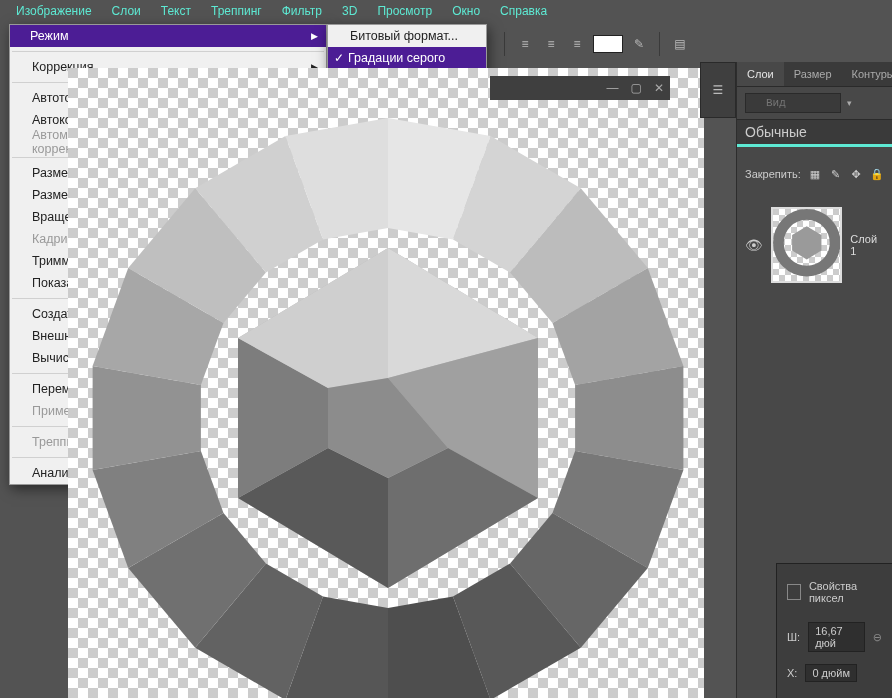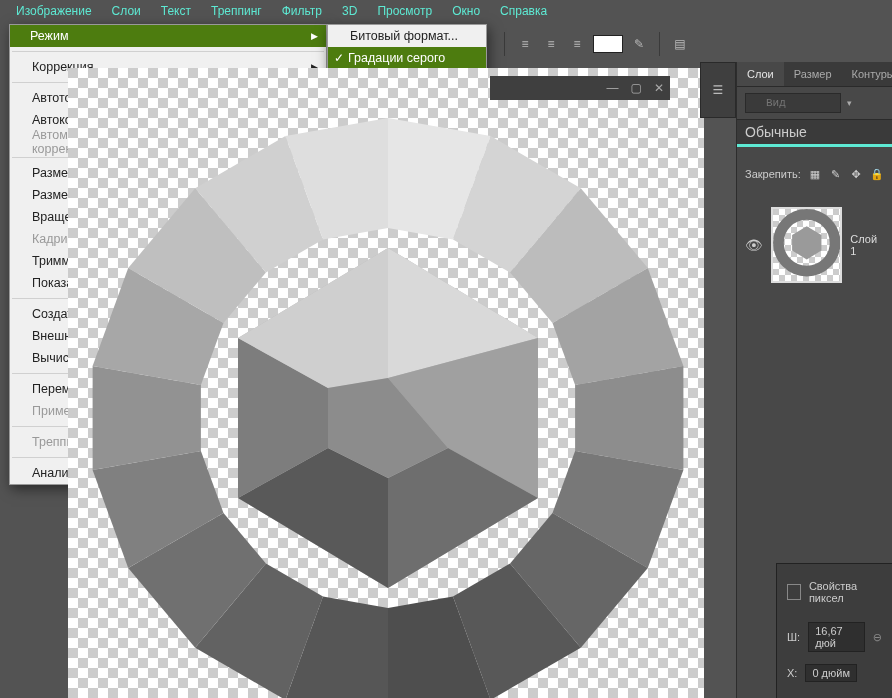--- a/index.html
+++ b/index.html
@@ -11,21 +11,21 @@
 
   
   .toolbar { position: absolute; left: 500px; top: 28px; height: 32px; display: flex; align-items: center; gap: 6px; }
   .toolbar .swatch { width: 30px; height: 18px; background: #fff; border: 1px solid #222; }
   .toolbar .tbtn { width: 20px; height: 20px; display:flex; align-items:center; justify-content:center; color:#bbb; }
   .tool-sep { width:1px; height:24px; background:#3a3a3a; margin:0 4px; }
 
   
   .menu { position: absolute; background: #f0f0f0; color: #222; border: 1px solid #999; box-shadow: 2px 4px 12px rgba(0,0,0,.5); }
   .menu .row { display:flex; justify-content:space-between; align-items:center; padding: 4px 24px 4px 22px; height: 22px; position:relative; font-size: 12.5px; }
-  .menu .row.hl { background: #4d7c0f; color: #fff; padding-left: 20px; }
+  .menu .row.hl { background: #4c1d95; color: #fff; padding-left: 20px; }
   .menu .row.disabled { color: #999; }
   .menu .row .sc { color:#555; font-size:12px; }
   .menu .row.disabled .sc { color:#bbb; }
   .menu .sep { height:1px; background:#d0d0d0; margin: 4px 2px; }
   .menu .arrow::after { content:"▶"; font-size:9px; position:absolute; right:8px; color:inherit; }
   .menu .check::before { content:"✓"; position:absolute; left:6px; font-size:12px; }
 
   #image-menu { left: 9px; top: 24px; width: 318px; }
   #mode-submenu { left: 327px; top: 24px; width: 160px; }
 

